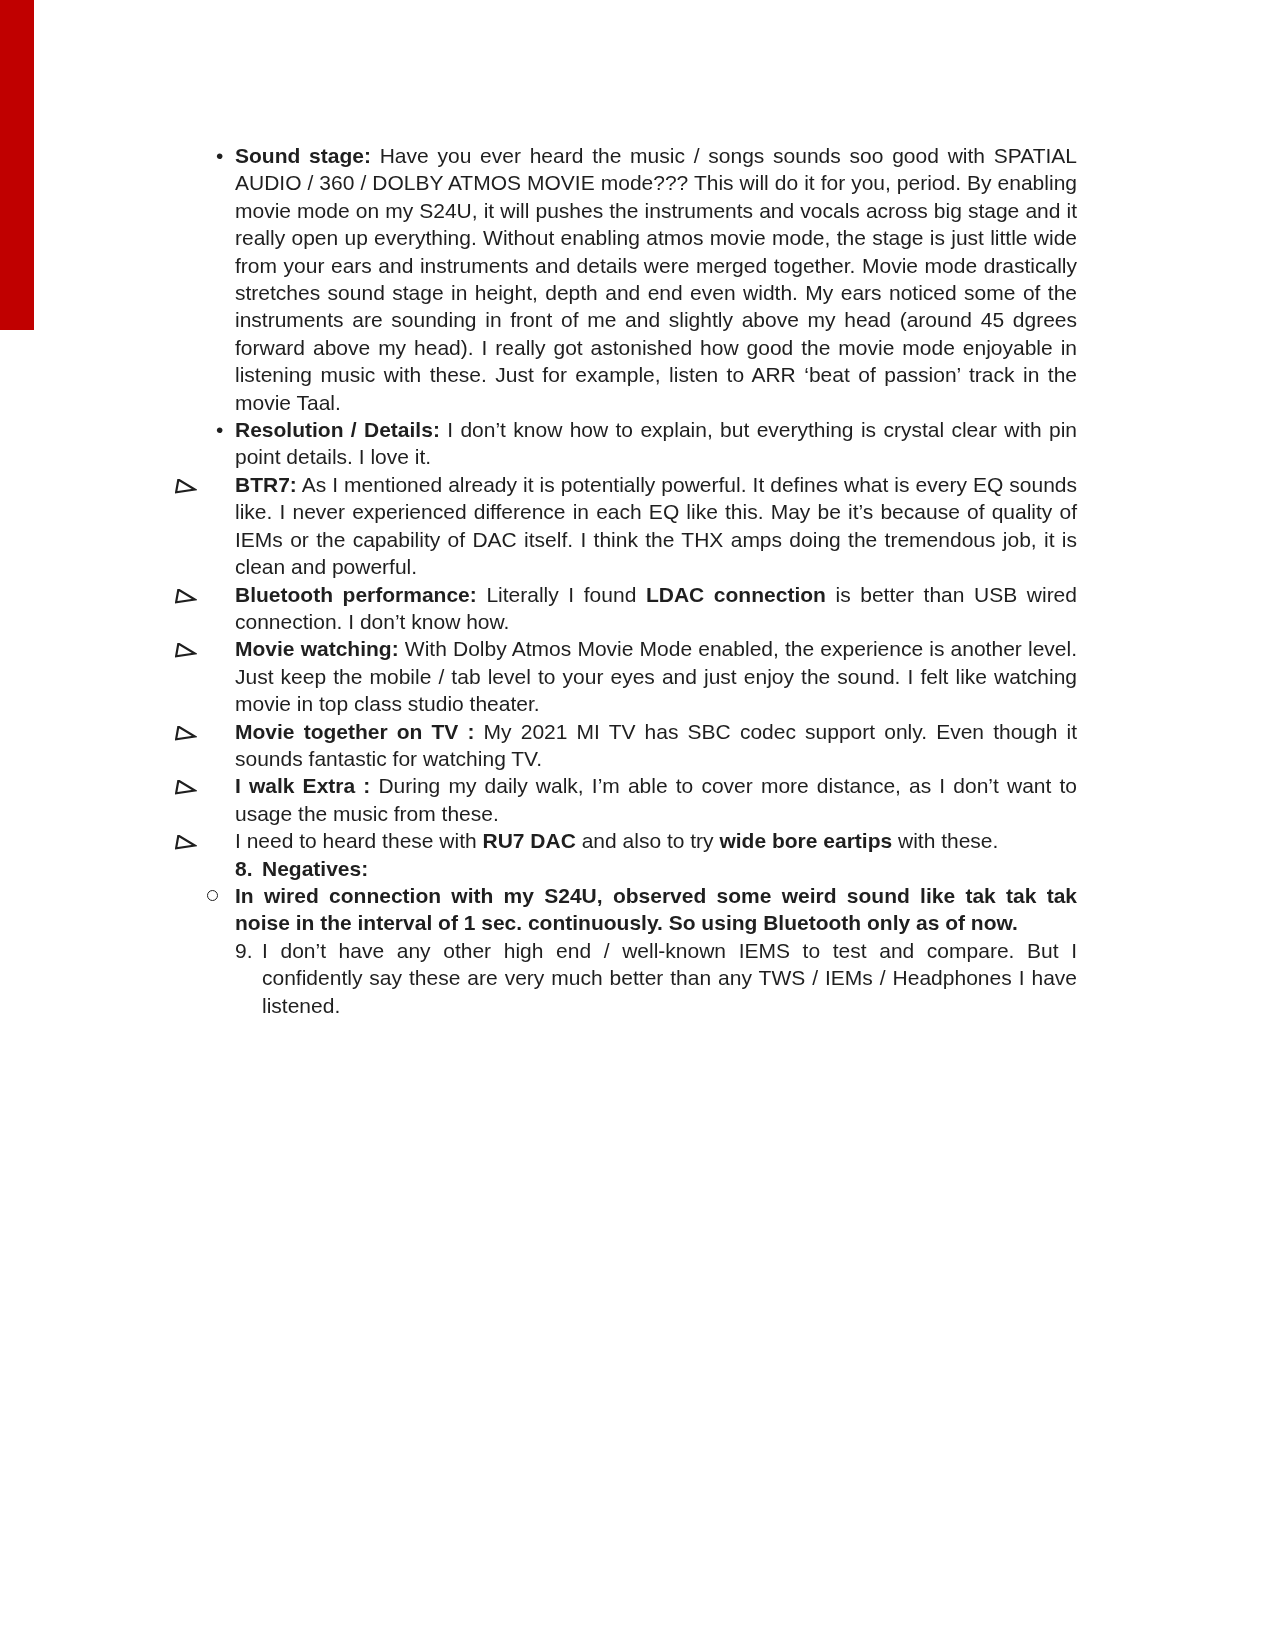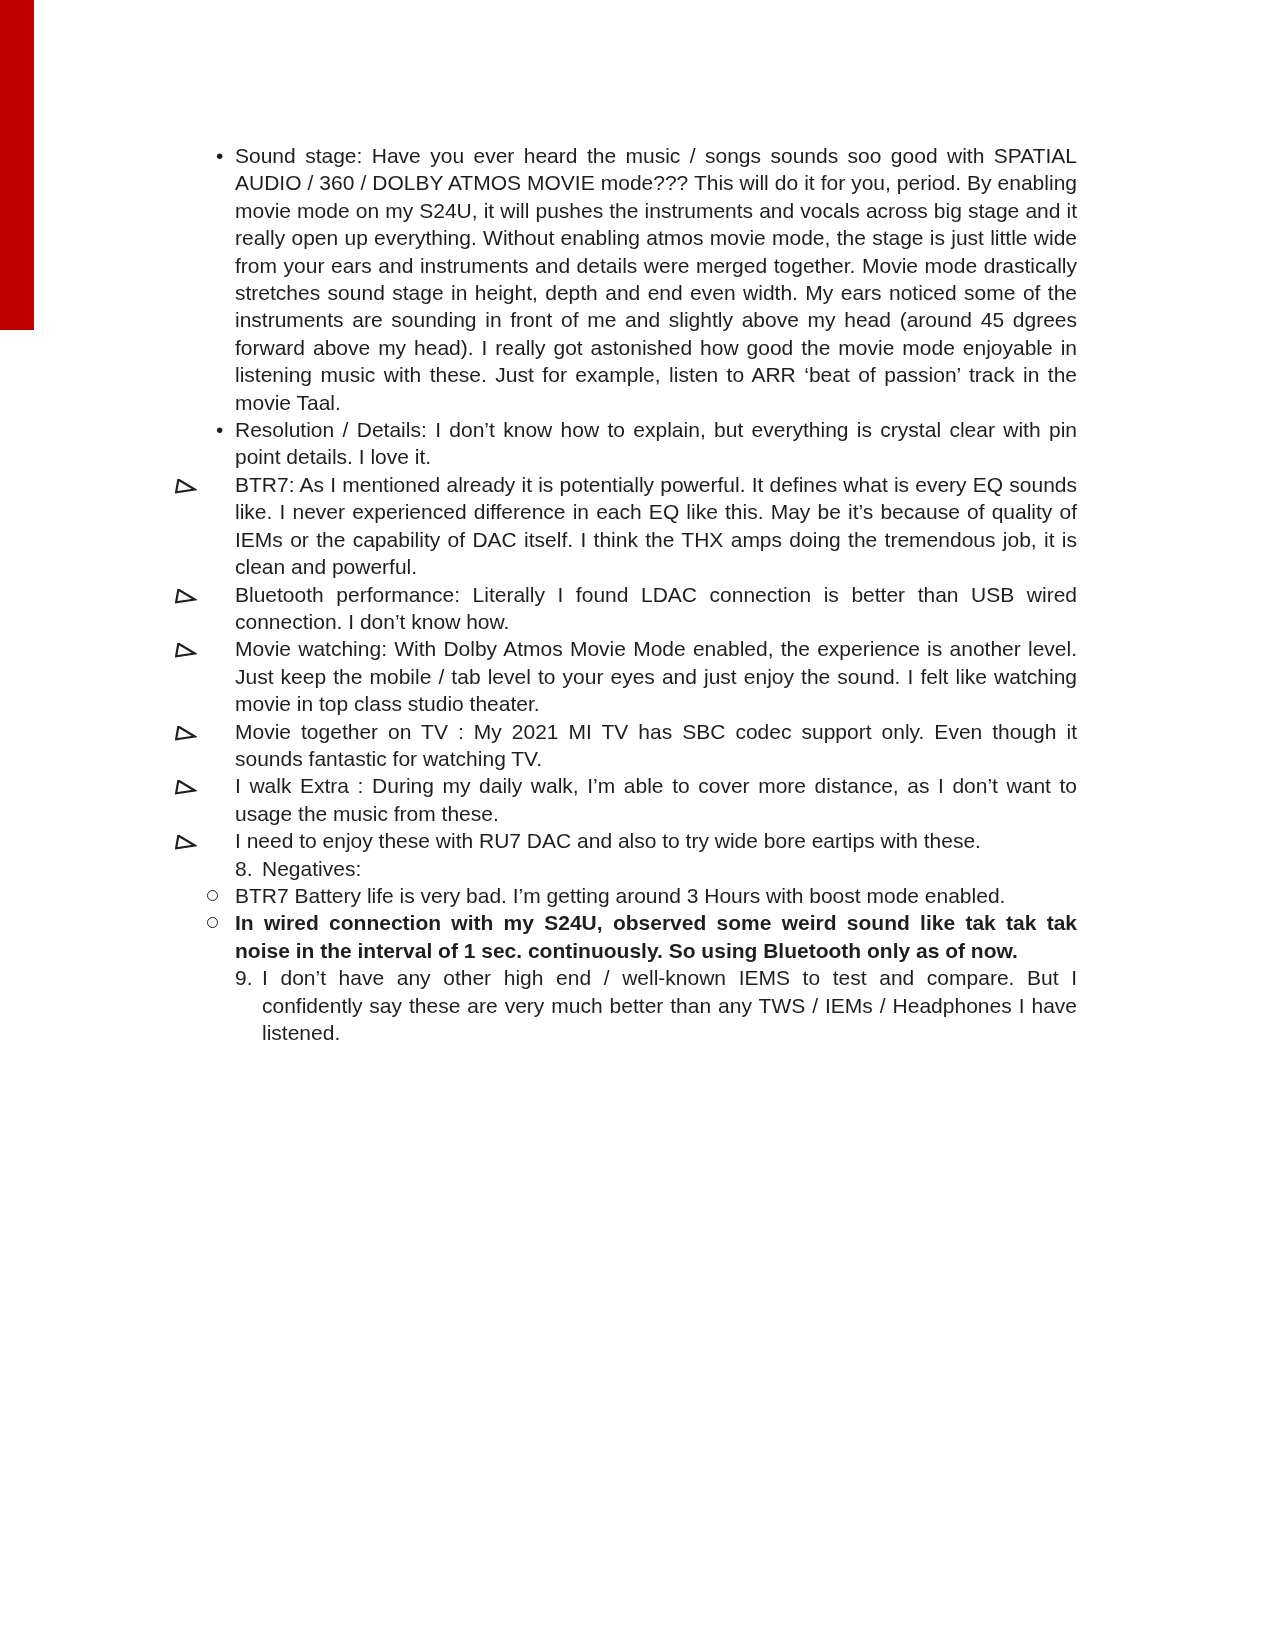--- a/index.html
+++ b/index.html
@@ -5,21 +5,21 @@
   html,body { margin:0; padding:0; background:#ffffff; }
   .page {
     position:relative; width:1275px; height:1650px; background:#ffffff;
     font-family:"Liberation Sans", sans-serif;
     font-size:21px; line-height:27.4px; color:#1f1f1f;
     overflow:hidden;
   }
   .accent-bar { position:absolute; left:0; top:0; width:34px; height:330px; background:#c00000; }
   .doc { position:absolute; left:235px; top:142px; width:842px; }
   .doc p { margin:0; text-align:justify; position:relative; }
-  b, .bold { font-weight:normal; }
+  b, .bold { font-weight:bold; }
 
   
   .b1 { margin-left:83px; }
   .b1 .marker { position:absolute; left:-19px; top:0; }
 
   
   .arrow { margin-left:83px; }
   .arrow .marker { position:absolute; left:-60px; top:5px; width:22px; height:18px; }
 
   
@@ -85,30 +85,27 @@
     <p class="arrow a-next">
       <span class="marker"><svg width="22" height="18" viewBox="0 0 22 18">
             <polygon points="2,2 20,9 2,15" fill="#ffffff" stroke="#1f1f1f" stroke-width="2.2" transform="rotate(10 11 9)"></polygon>
           </svg></span><b>I walk Extra :</b><span> During my daily walk, I’m able to cover more distance, as I don’t want to usage the music from these.</span>
     </p>
 
 
     <p class="arrow a-next">
       <span class="marker"><svg width="22" height="18" viewBox="0 0 22 18">
             <polygon points="2,2 20,9 2,15" fill="#ffffff" stroke="#1f1f1f" stroke-width="2.2" transform="rotate(10 11 9)"></polygon>
-          </svg></span><span>I need to enjoy these with </span><b>RU7 DAC</b><span> and also to try </span><b>wide bore eartips</b><span> with these.</span>
+          </svg></span><span>I need to heard these with </span><b>RU7 DAC</b><span> and also to try </span><b>wide bore eartips</b><span> with these.</span>
     </p>
 
     <p class="num h8">
       <span class="numlab bold">8.</span><b>Negatives:</b>
     </p>
 
-    <p class="circ n-first">
-      <span class="marker"></span><span>BTR7 Battery life is very bad. I’m getting around 3 Hours with boost mode enabled.</span>
-    </p>
 
     <p class="circ n-next">
       <span class="marker"></span><span>In wired connection with my S24U, observed some weird sound like tak tak tak noise in the interval of 1 sec. continuously. So using Bluetooth only as of now.</span>
     </p>
 
 
     <p class="num i9">
       <span class="numlab">9.</span><span>I don’t have any other high end / well-known IEMS to test and compare. But I confidently say these are very much better than any TWS / IEMs / Headphones I have listened.</span>
     </p>
 

